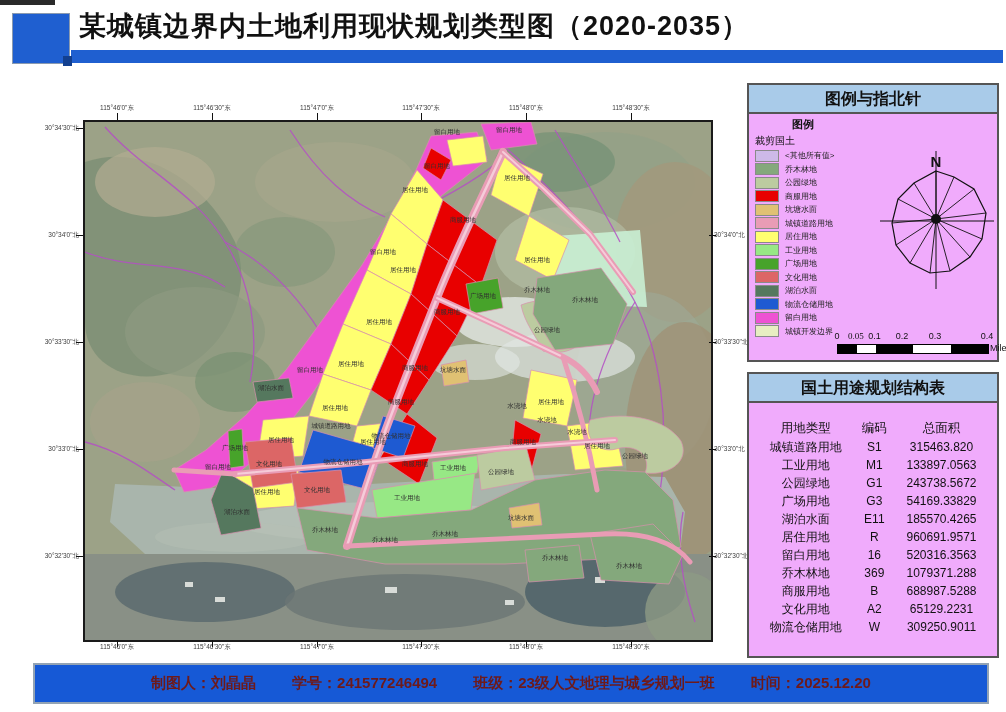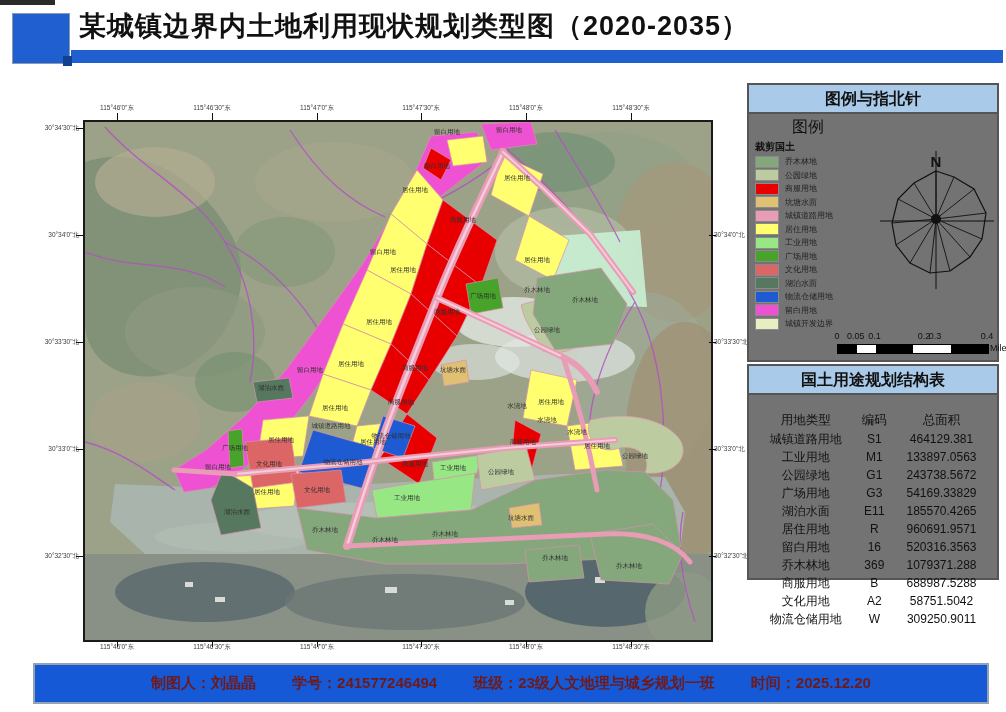--- a/index.html
+++ b/index.html
@@ -27,39 +27,39 @@
   
   .pl{fill:none;stroke:#b44fc4;stroke-width:1.3;opacity:.85;}
   .blk{stroke:#d98fae;stroke-width:.7;}
   .f-yel{fill:#ffff70;}.f-red{fill:#e80000;}.f-grn{fill:#47a32a;}.f-ind{fill:#97e885;}
   .f-park{fill:#bccba0;}.f-blu{fill:#1e5ad2;}.f-cul{fill:#dc6666;}.f-lake{fill:#55785e;}
   .f-for{fill:#84a87c;}.f-pond{fill:#e0c173;}.f-mag{fill:#ee52d3;}
   .rd{fill:none;stroke:#e99cb5;stroke-linecap:round;}
   .rdi{fill:none;stroke:#f5ccd9;stroke-linecap:round;}
   .maplbl{font-family:"Liberation Sans","DejaVu Sans",sans-serif;font-size:6.5px;fill:#303030;}
   
-  .panel{position:absolute;left:747px;width:252px;border:2px solid #555;background:#737373;box-sizing:border-box;}
+  .panel{position:absolute;left:747px;width:252px;border:2px solid #555;background:#f0abfc;box-sizing:border-box;}
   .panel-title{height:27px;line-height:27px;text-align:center;font-size:16px;font-weight:bold;color:#111;
                background:#a9cbe9;border-bottom:2px solid #555;}
   .legend-panel{top:83px;height:279px;}
   .legend-body{position:relative;height:248px;}
-  .lg-head{font-size:16px;font-weight:normal;color:#111;margin:3px 0 1px 6px;padding-left:37px;}
-  .lg-sub{font-size:10px;font-weight:bold;color:#111;margin:2px 0 1px 6px;}
+  .lg-head{font-size:11px;font-weight:bold;color:#111;margin:3px 0 1px 6px;padding-left:37px;}
+  .lg-sub{font-size:10px;font-weight:normal;color:#111;margin:2px 0 1px 6px;}
   .lg-row{display:flex;align-items:center;height:13.5px;margin-left:6px;}
   .sw{width:22px;height:10px;border:1px solid #8a8a8a;flex:0 0 auto;}
   .lb{font-size:8px;color:#222;margin-left:6px;white-space:nowrap;}
   .north-wrap{position:absolute;left:128px;top:32px;width:118px;height:170px;}
   .north-wrap svg{display:block;width:118px;height:170px;}
   .scalebar{position:absolute;left:88px;top:214px;width:160px;height:30px;}
   .sb-ticks{position:relative;height:12px;font-size:9px;color:#111;}
   .sb-ticks span{position:absolute;transform:translateX(-50%);}
   .sb-bar{position:relative;margin-top:1px;width:150px;height:8px;border:1px solid #000;display:flex;}
   .sb-seg{height:100%;}
   .sb-unit{position:absolute;left:153px;top:12px;font-size:9px;color:#111;}
-  .table-panel{top:364px;height:216px;}
+  .table-panel{top:372px;height:286px;}
   .struct-table{width:236px;margin:16px auto 0 auto;border-collapse:collapse;font-size:12px;color:#111;}
   .struct-table th{font-weight:normal;font-size:12.5px;padding:1px 0;text-align:center;}
   .struct-table td{padding:1px 0;text-align:center;line-height:16px;white-space:nowrap;}
   
   .footer-bar{position:absolute;left:33px;top:663px;width:956px;height:41px;background:#1659d6;border:2px solid #93a3b4;
               box-sizing:border-box;display:flex;align-items:center;justify-content:center;gap:36px;}
   .footer-bar span{font-size:15px;color:#6e1a1a;font-weight:bold;white-space:nowrap;}
 </style>
 </head>
 <body>
@@ -281,20 +281,24 @@
       <div class="tick r" style="top: 449px;"></div>
       <div class="coord r" style="top: 556px;">30°32'30"北</div>
       <div class="tick r" style="top: 556px;"></div>
     </div>
 
   <div class="panel legend-panel">
     <div class="panel-title">图例与指北针</div>
     <div class="legend-body">
       <div class="lg-head">图例</div>
       <div class="lg-sub">裁剪国土</div>
+      <div class="lg-row">
+        <span class="sw" id="clip-swatch" style="background: rgb(205, 185, 232);"></span>
+        <span class="lb">&lt;其他所有值&gt;</span>
+      </div>
       <div id="legend-items">
           <div class="lg-row">
             <span class="sw" style="background: rgb(132, 168, 124);"></span>
             <span class="lb">乔木林地</span>
           </div>
           <div class="lg-row">
             <span class="sw" style="background: rgb(188, 203, 160);"></span>
             <span class="lb">公园绿地</span>
           </div>
           <div class="lg-row">
@@ -364,23 +368,23 @@
               <line x1="0" y1="0" x2="-38" y2="-20"></line>
             <line x1="0" y1="0" x2="-22" y2="-36"></line>
           </g>
           <circle cx="0" cy="0" r="5" fill="#111"></circle>
         </svg>
       </div>
 
       <div class="scalebar">
         <div class="sb-ticks" id="sb-ticks">
             <span style="left: 0px;">0</span>
-            <span style="left: 18.75px;">0.05</span>
+            <span style="left: 18.75px; font-family: Liberation Serif, serif;">0.05</span>
             <span style="left: 37.5px;">0.1</span>
-            <span style="left: 87px;">0.2</span>
+            <span style="left: 65px;">0.2</span>
             <span style="left: 98px;">0.3</span>
             <span style="left: 150px;">0.4</span>
           </div>
         <div class="sb-bar" id="sb-bar">
             <div class="sb-seg" style="width: 12.5%; background: rgb(0, 0, 0);"></div>
             <div class="sb-seg" style="width: 12.5%; background: rgb(255, 255, 255);"></div>
             <div class="sb-seg" style="width: 25%; background: rgb(0, 0, 0);"></div>
             <div class="sb-seg" style="width: 25%; background: rgb(255, 255, 255);"></div>
             <div class="sb-seg" style="width: 25%; background: rgb(0, 0, 0);"></div>
           </div>
@@ -396,21 +400,21 @@
           <tr id="tbl-head">
             <th>用地类型</th>
             <th>编码</th>
             <th>总面积</th>
           </tr>
         </thead>
       <tbody id="tbl-body">
           <tr>
             <td>城镇道路用地</td>
             <td>S1</td>
-            <td>464129.381</td>
+            <td>315463.820</td>
           </tr>
           <tr>
             <td>工业用地</td>
             <td>M1</td>
             <td>133897.0563</td>
           </tr>
           <tr>
             <td>公园绿地</td>
             <td>G1</td>
             <td>243738.5672</td>
@@ -441,21 +445,21 @@
             <td>1079371.288</td>
           </tr>
           <tr>
             <td>商服用地</td>
             <td>B</td>
             <td>688987.5288</td>
           </tr>
           <tr>
             <td>文化用地</td>
             <td>A2</td>
-            <td>58751.5042</td>
+            <td>65129.2231</td>
           </tr>
           <tr>
             <td>物流仓储用地</td>
             <td>W</td>
             <td>309250.9011</td>
           </tr>
         </tbody>
     </table>
   </div>
 

